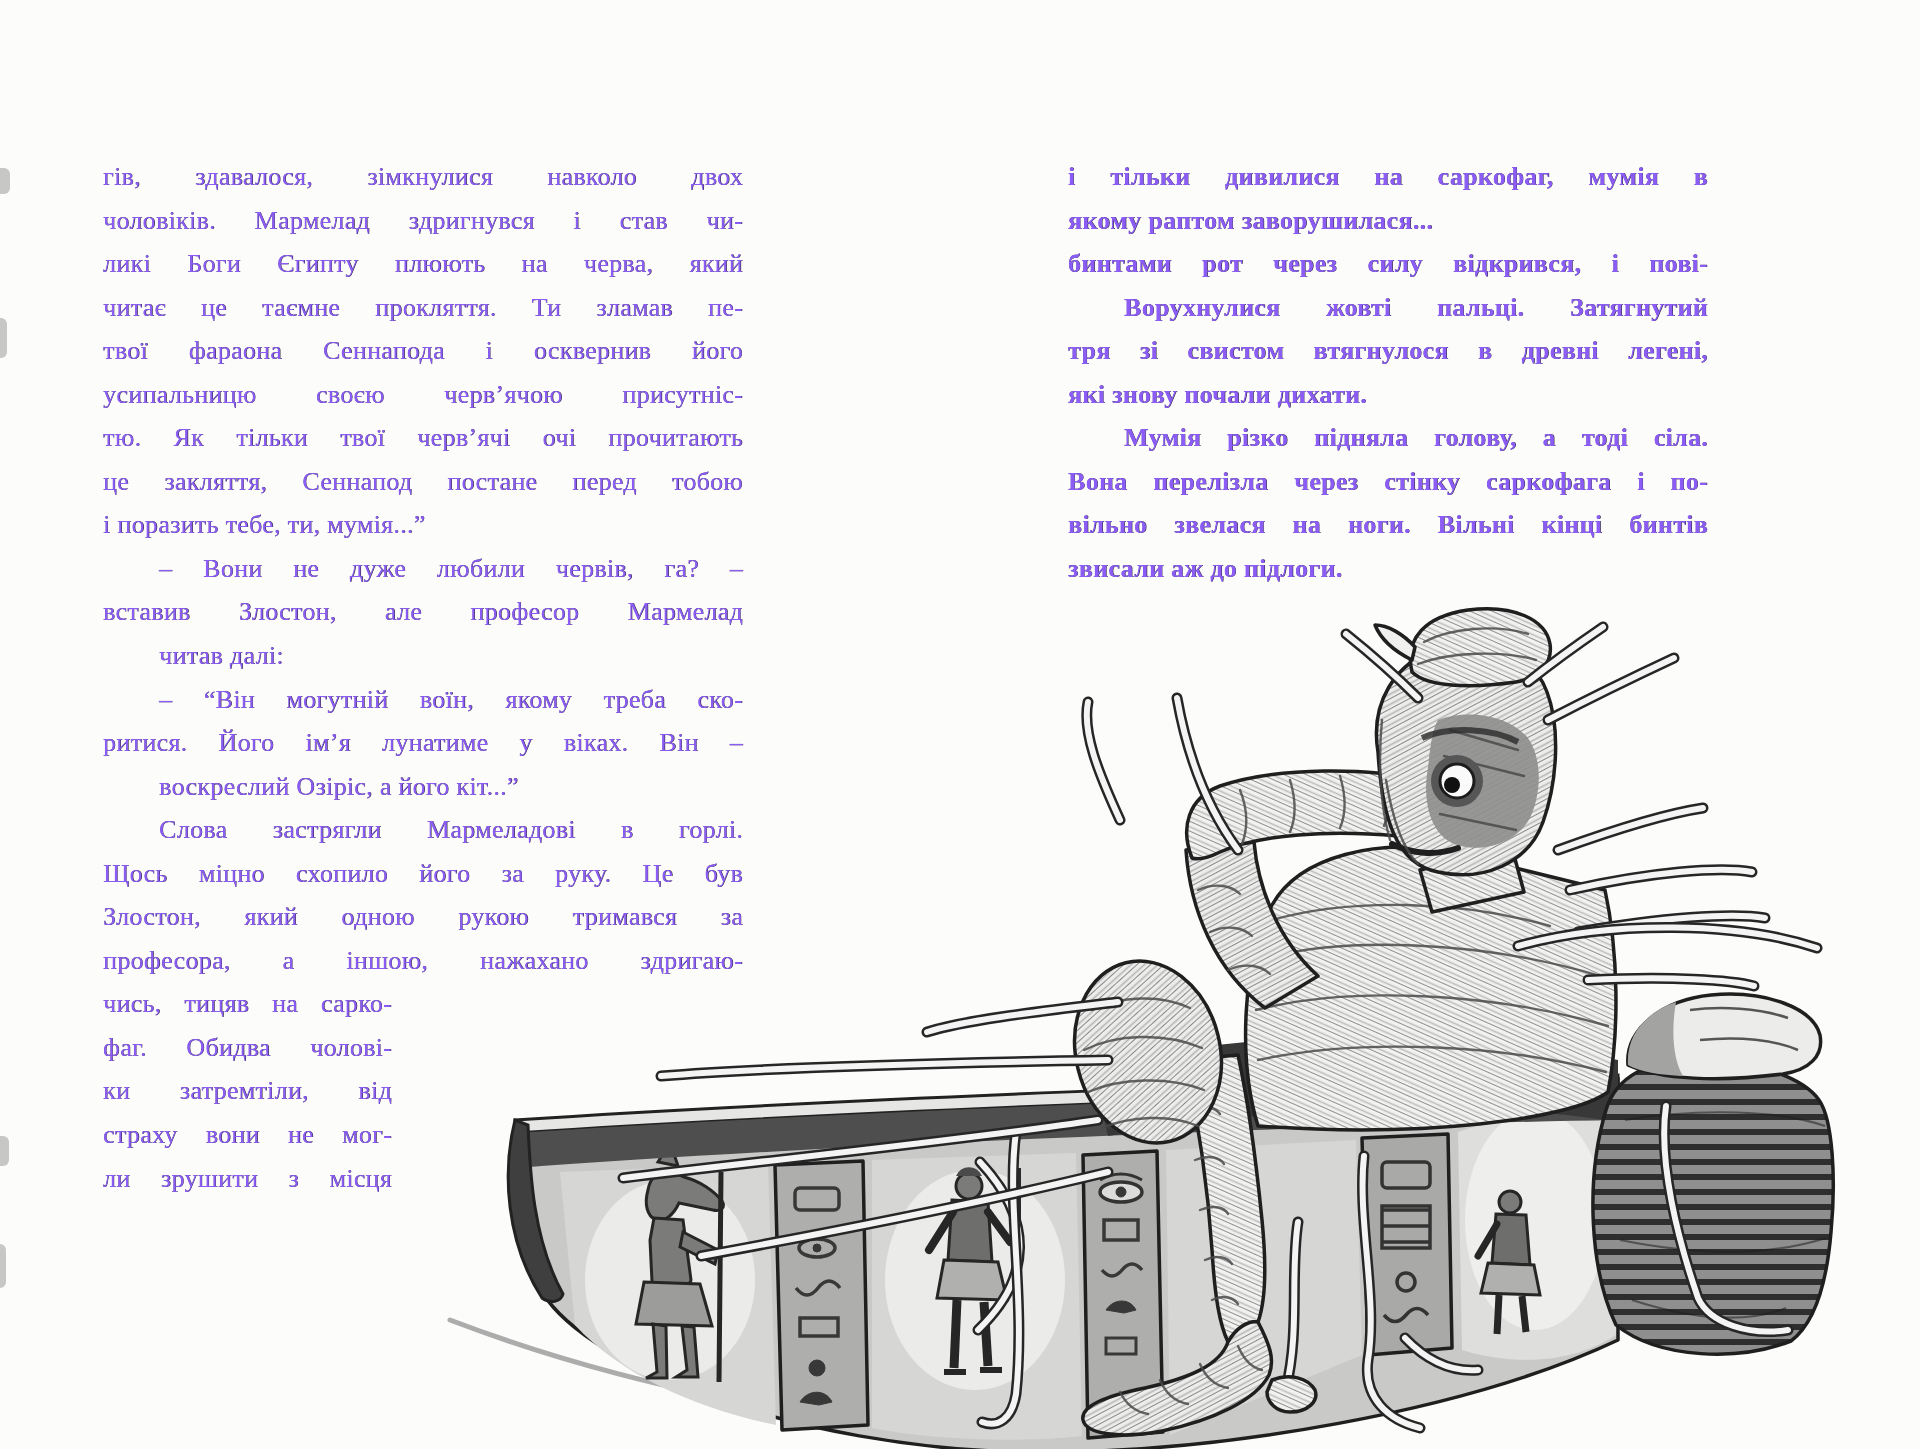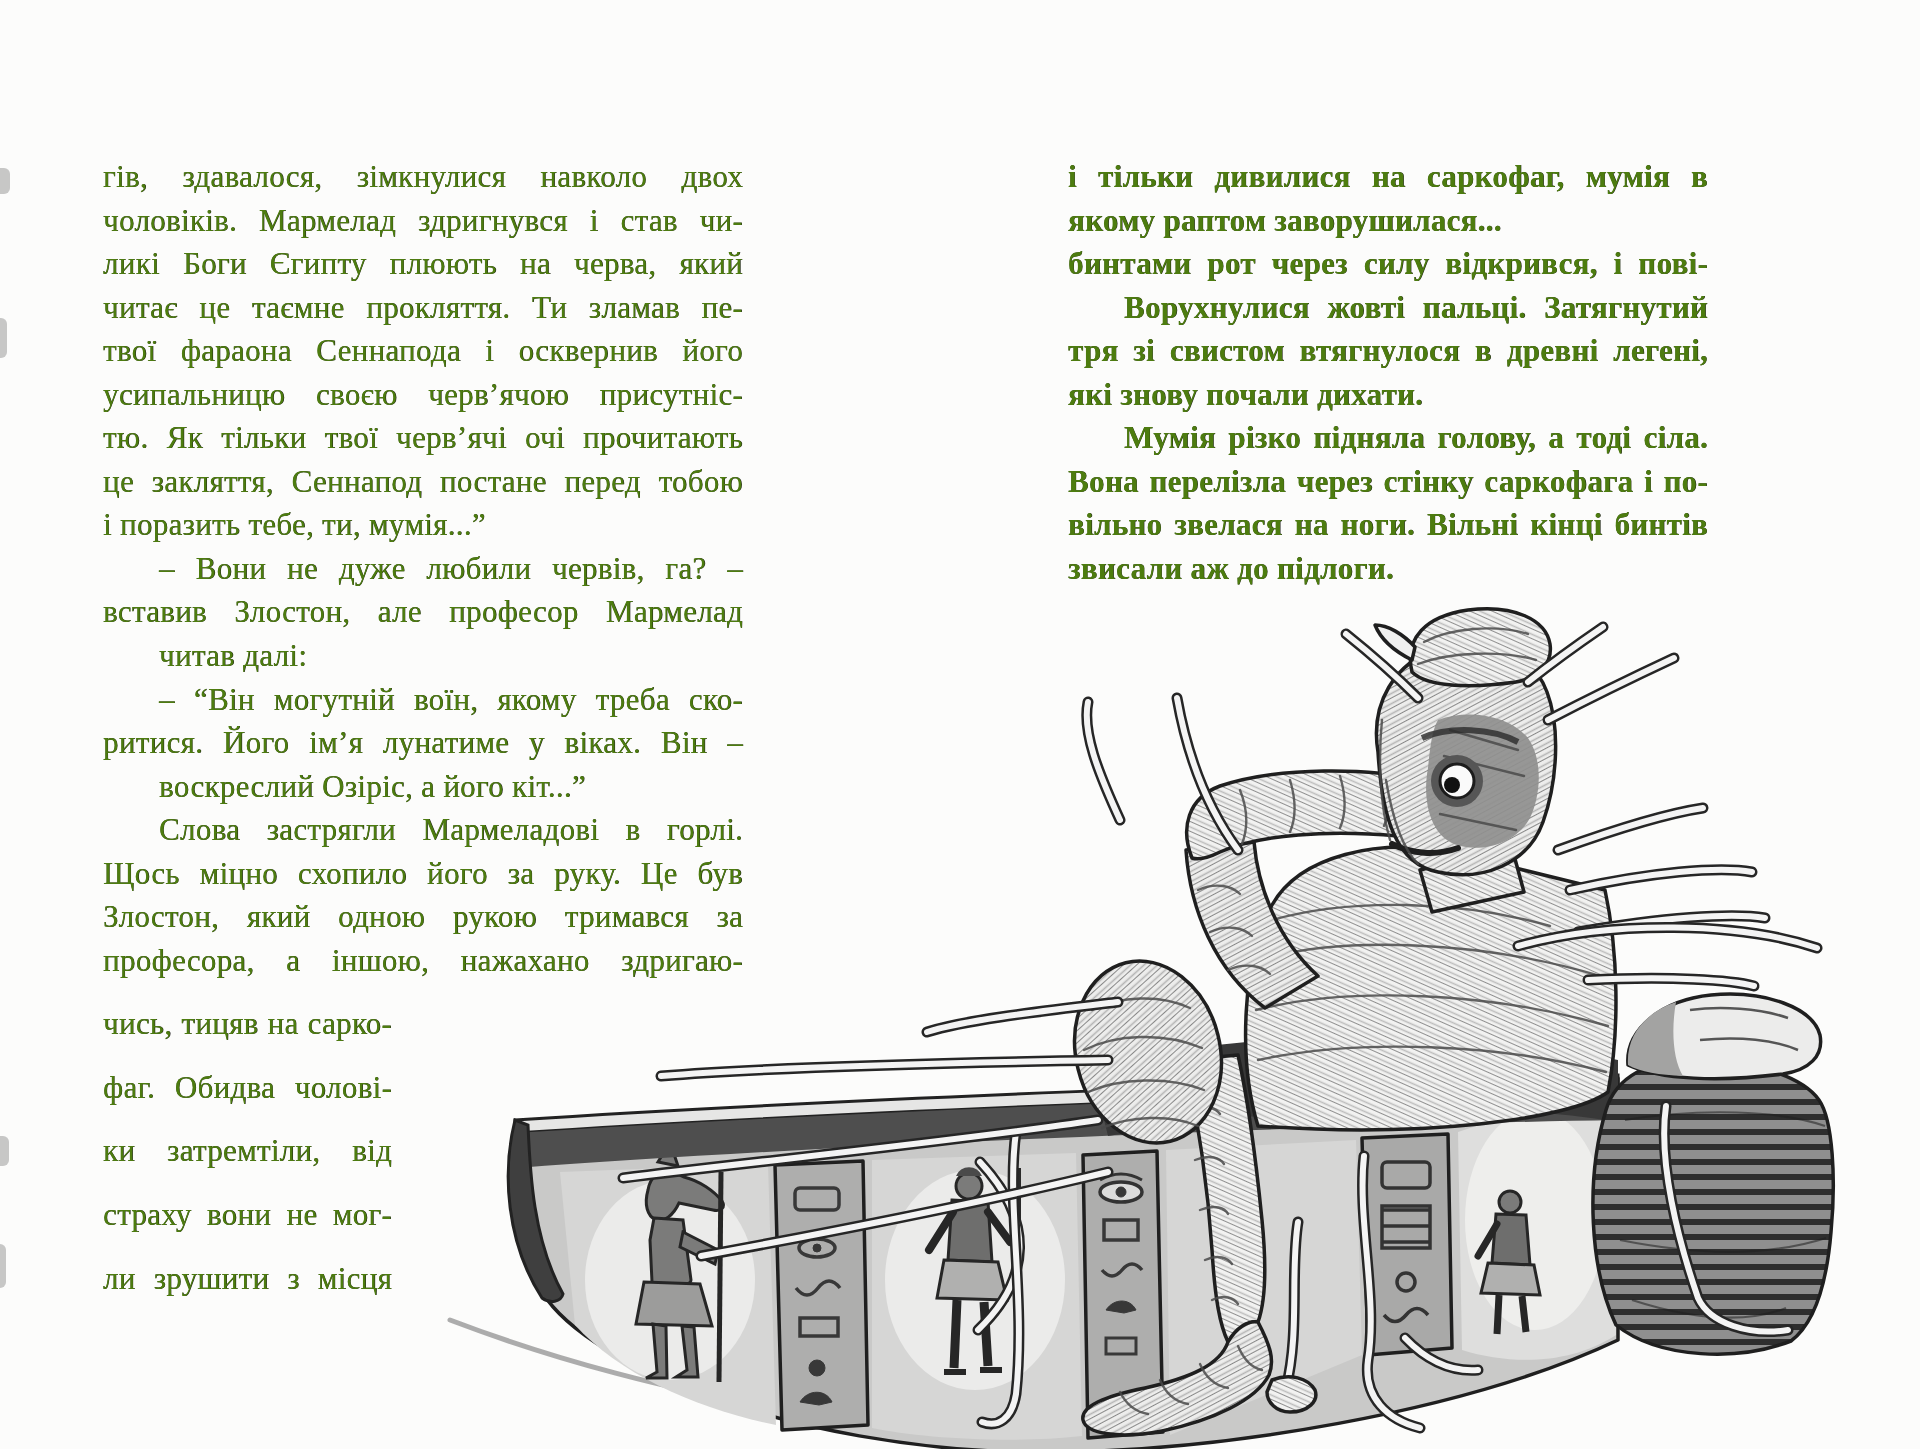--- a/index.html
+++ b/index.html
@@ -5,26 +5,26 @@
   html,body{margin:0;padding:0;background:#e9e9e9;}
   .page{
     position:relative;width:1920px;height:1449px;
     background:#fcfcfb;overflow:hidden;
     font-family:"Liberation Serif","DejaVu Serif",serif;
   }
   .col{position:absolute;top:155px;width:640px;}
   .col-left{left:103px;}
   .col-right{left:1068px;font-weight:bold;}
   .ln{
-    height:43.55px;line-height:43.55px;font-size:31px;color:#4d7c0f;
+    height:43.55px;line-height:43.55px;font-size:26px;color:#8b5cf6;
     letter-spacing:0.3px;white-space:nowrap;overflow:visible;
     text-shadow:0.35px 0 0 #1d1d1d;
   }
   .j{text-align:justify;text-align-last:justify;white-space:normal;}
-  .short{width:289px;margin-top:20px;}
+  .short{width:289px;}
   .ind{text-indent:56px;}
   .illus{position:absolute;left:420px;top:420px;width:1450px;height:1029px;}
   .illus svg{display:block;width:100%;height:100%;}
   .edge-mark{position:absolute;left:0;background:#9a9a9a;border-radius:0 6px 6px 0;opacity:.55;}
   .em1{top:168px;width:10px;height:26px;}
   .em2{top:318px;width:7px;height:40px;}
   .em3{top:1136px;width:9px;height:30px;}
   .em4{top:1244px;width:6px;height:44px;}
 </style>
 </head>

